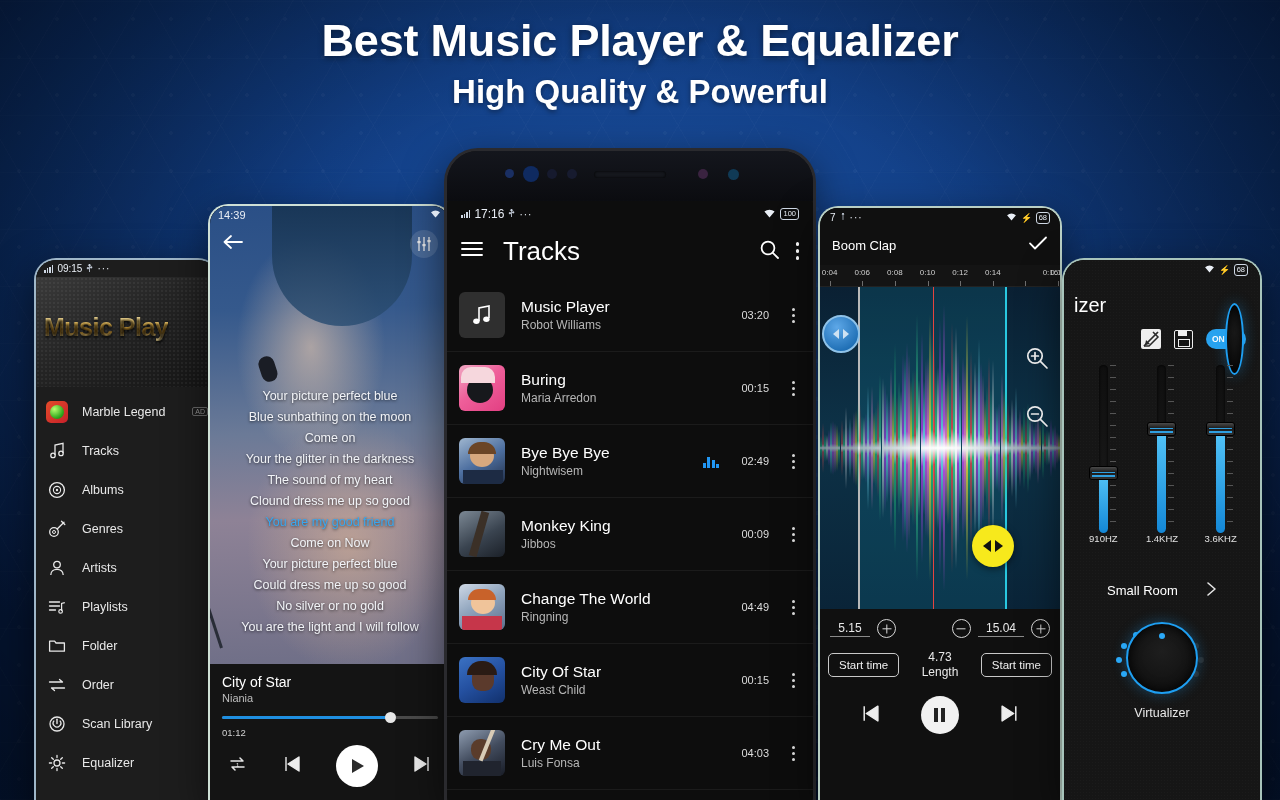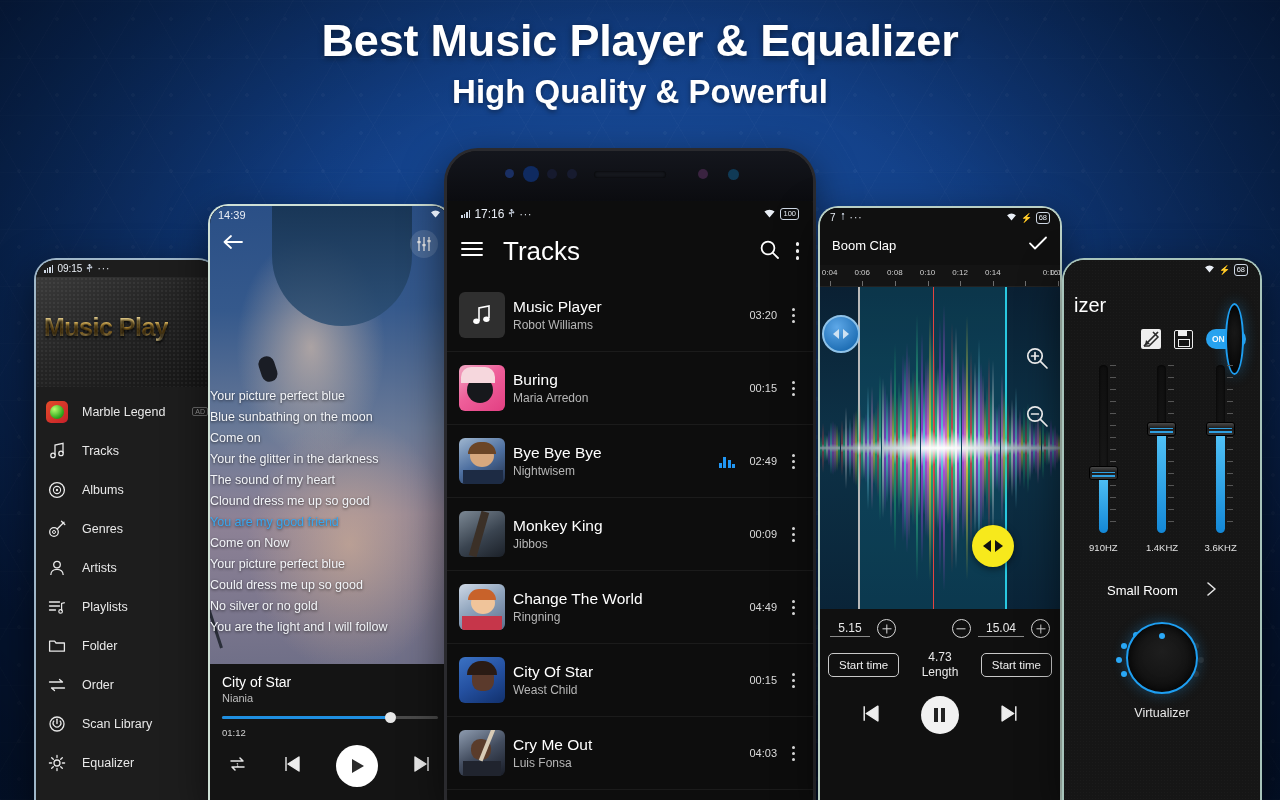--- a/index.html
+++ b/index.html
@@ -89,21 +89,21 @@
   }
   #p2 .photo .mic{ position:absolute; left:10px; bottom:28px; width:3px; height:250px;
       background:linear-gradient(#11141c,#2b2f3a); transform:rotate(-18deg); transform-origin:bottom; }
   #p2 .photo .mich{ position:absolute; left:50px; top:150px; width:16px; height:26px; border-radius:8px;
       background:#1a1d25; transform:rotate(-18deg); }
   #p2 .photo .hair{ position:absolute; left:26%; top:0; width:140px; height:120px; border-radius:0 0 70px 70px;
       background:linear-gradient(#16324f,#2c4f74); opacity:.85; }
   #p2 .topbar{ position:absolute; top:18px; left:0; right:0; height:40px; display:flex; align-items:center; padding:0 12px; }
   #p2 .eqbtn{ margin-left:auto; width:28px;height:28px;border-radius:50%;background:rgba(255,255,255,.13);
       display:flex;align-items:center;justify-content:center; }
-  #lyricbox{ position:absolute; left:0; right:0; top:180px; padding:0 0; }
+  #lyricbox{ position:absolute; left:0; right:0; top:180px; text-align:center; padding:0 0; }
   .lyr{ font-size:12.5px; line-height:21px; color:#f2f4f8; white-space:nowrap;
         text-shadow:0 1px 3px rgba(0,0,0,.65); }
   .lyr.active{ color:#38a7ef; }
   #p2 .nowbar{ position:absolute; left:0; right:0; bottom:0; height:136px; background:#141414; padding:10px 12px 0; }
   #p2 .nbTitle{ color:#fff; font-size:14px; }
   #p2 .nbArtist{ color:#bdbdbd; font-size:11px; margin-top:2px; }
   #p2 .seek{ position:relative; margin-top:12px; height:3px; background:#4a4a4a; border-radius:2px; }
   #p2 .seek .fill{ position:absolute; left:0; top:0; bottom:0; width:78%; background:#1f8fe0; border-radius:2px;}
   #p2 .seek .knob{ position:absolute; left:78%; top:50%; width:11px; height:11px; margin:-5.5px 0 0 -5.5px;
        background:#e7e7e7; border-radius:50%; }
@@ -116,21 +116,21 @@
         border:3px solid #2a2a2e; border-bottom:none; background:#111; }
   #p3 .bezeltop{ position:absolute; top:0; left:0; right:0; height:50px;
        background:linear-gradient(#14161d,#0b0c10); }
   #p3 .notch{ position:absolute; top:20px; left:50%; transform:translateX(-50%); width:72px; height:7px;
        border-radius:4px; background:#15171d; box-shadow:inset 0 0 3px #000; }
   .beze-dot{ position:absolute; border-radius:50%; top:18px; }
   #p3 .screen{ top:50px; background:#0d0d0d; border-radius:4px; }
   #p3 .appbar{ display:flex; align-items:center; height:56px; padding:0 14px; gap:14px; }
   #p3 .appbar .title{ color:#fff; font-size:26px; margin-left:6px; }
   #p3 .appbar .acts{ margin-left:auto; display:flex; align-items:center; gap:16px; }
-  .trow{ display:flex; align-items:center; height:73px; padding:0 12px; gap:8px;
+  .trow{ display:flex; align-items:center; height:73px; padding:0 12px; gap:16px;
          border-bottom:1px solid #1b1b1b; }
   .trow .art{ width:46px; height:46px; border-radius:6px; overflow:hidden; flex:none; position:relative;
               background:#2a2a2a; display:flex; align-items:center; justify-content:center; }
   .trow .meta{ min-width:0; flex:1; }
   .trow .t1{ color:#fff; font-size:15.5px; white-space:nowrap; overflow:hidden; text-overflow:ellipsis; }
   .trow .t2{ color:#b6b6b6; font-size:12px; margin-top:2px; white-space:nowrap; overflow:hidden; text-overflow:ellipsis;}
   .trow .dur{ color:#dcdcdc; font-size:11px; flex:none; }
   .trow .kebab{ width:16px; display:flex; flex-direction:column; align-items:center; gap:3px; flex:none; }
   .trow .kebab i{ width:3px;height:3px;border-radius:50%;background:#e4e4e4; display:block;}
   .eqbars{ display:inline-flex; align-items:flex-end; gap:1.5px; height:13px; margin-right:6px; }
@@ -195,21 +195,21 @@
   .sl .track{ position:relative; width:9px; height:168px; border-radius:5px;
      background:linear-gradient(#0f0f0f,#1c1c1c); box-shadow:inset 0 0 3px #000; }
   .sl .fill{ position:absolute; left:0; right:0; bottom:0; border-radius:5px;
      background:linear-gradient(#54c5f8,#1387d6); }
   .sl .thumb{ position:absolute; left:-10px; width:29px; height:14px; border-radius:3px;
      background:linear-gradient(#4a4a4a,#1a1a1a 45%,#333); border:1px solid #000; }
   .sl .thumb:before{ content:""; position:absolute; left:2px; right:2px; top:5px; height:1.6px; background:#2f9fe0; }
   .sl .thumb:after{ content:""; position:absolute; left:2px; right:2px; top:8.6px; height:1.6px; background:#2f9fe0; }
   .sl .ticks{ position:absolute; right:-8px; top:0; bottom:0; width:6px;
      background-image:repeating-linear-gradient(180deg,#555 0 1px, transparent 1px 12px); }
-  .sl .lbl{ color:#e2e2e2; font-size:9.5px; margin-top:9px; }
+  .sl .lbl{ color:#e2e2e2; font-size:9.5px; }
   #p5 .preset{ display:flex; align-items:center; justify-content:center; gap:28px; color:#fff; font-size:13px; padding-top:12px;}
   #p5 .knobwrap{ display:flex; flex-direction:column; align-items:center; padding-top:22px; position:relative; }
   #p5 .knobdots{ position:absolute; top:12px; width:120px; height:86px; }
   #p5 .knob{ width:72px;height:72px;border-radius:50%;
      background:radial-gradient(circle at 50% 40%,#1e1e1e,#0c0c0c);
      border:2.5px solid #1e9ff2; box-shadow:0 0 14px rgba(30,159,242,.35), inset 0 0 12px #000; position:relative; }
   #p5 .knob .dot{ position:absolute; left:50%; top:9px; width:6px;height:6px;border-radius:50%;background:#2ba9f7;
      transform:translateX(-50%); }
   #p5 .vlbl{ color:#e9e9e9; font-size:12.5px; margin-top:12px; }
 </style>

